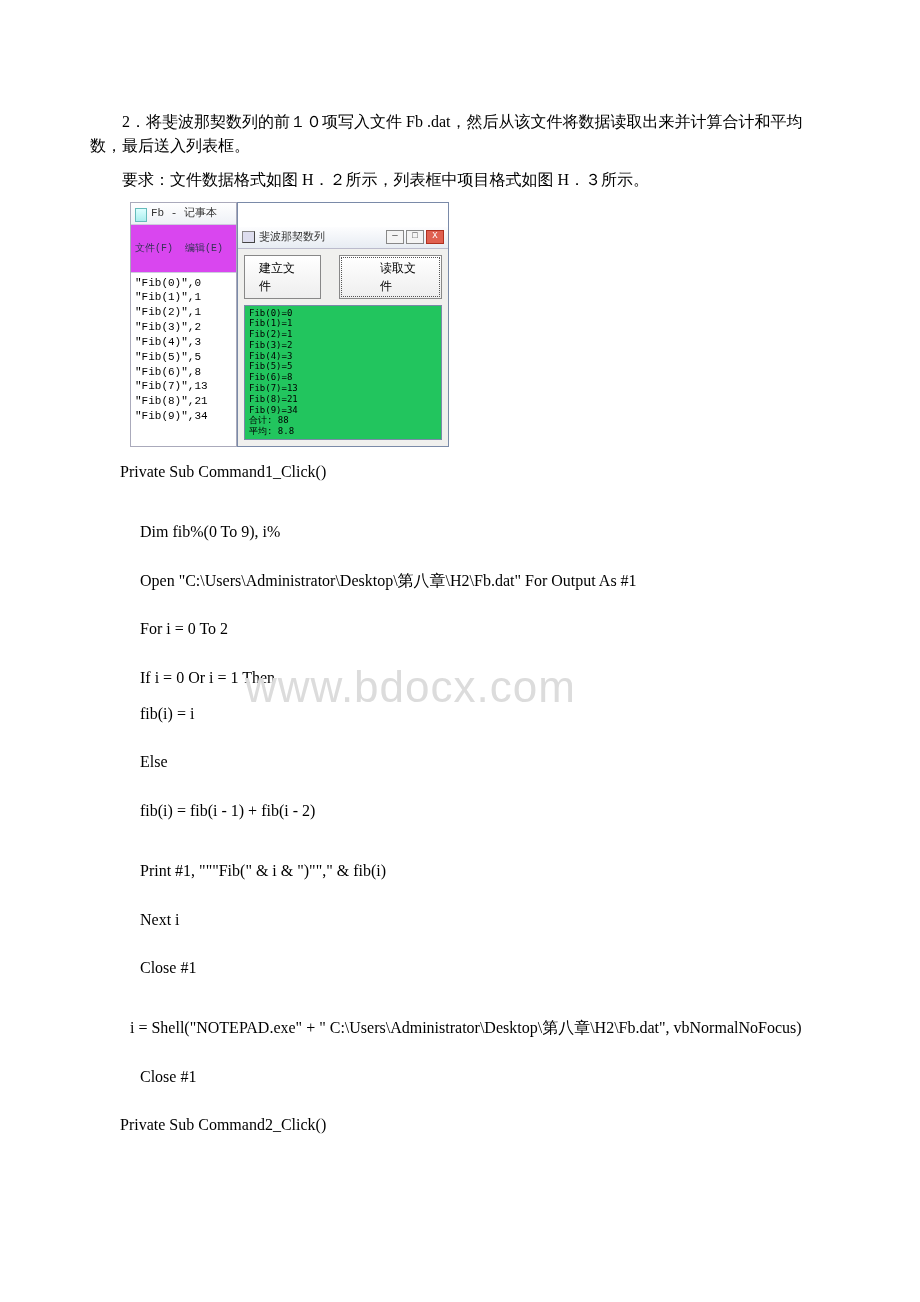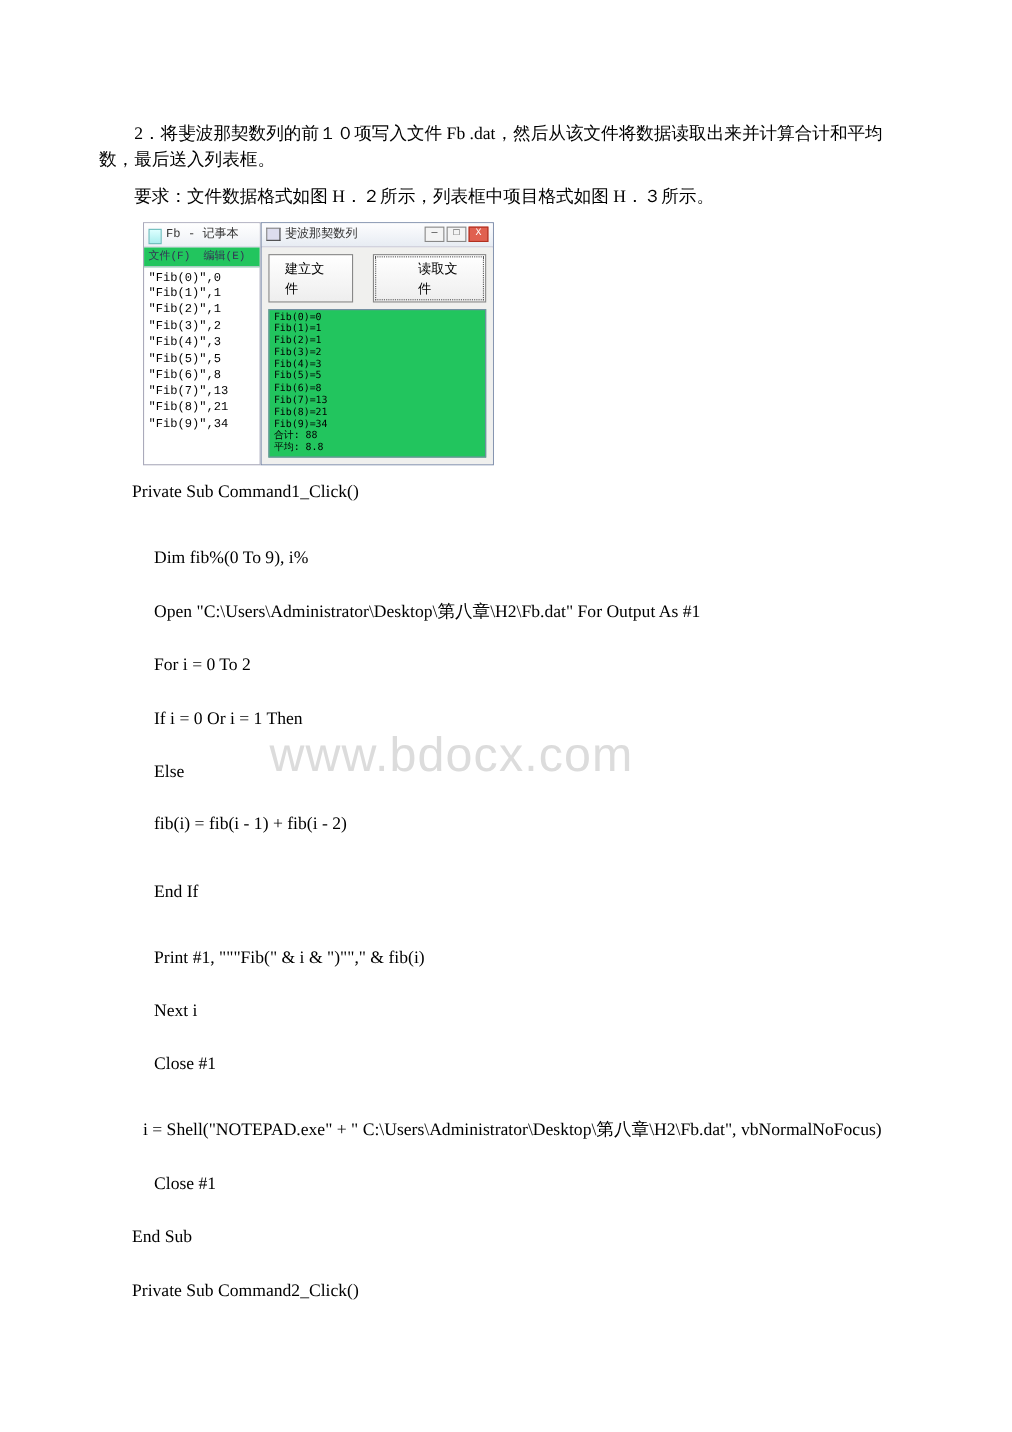--- a/index.html
+++ b/index.html
@@ -44,22 +44,22 @@
     font-size: 11px;
     color: #333;
   }
   .notepad-icon {
     width: 10px; height: 12px;
     border: 1px solid #6bb;
     background: linear-gradient(#dff,#aee);
     display: inline-block;
   }
   .menubar {
-    background: #22c55e;
-    padding: 1px 4px;
+    background: #d946ef;
+    padding: 16px 4px;
     font-size: 10px;
     color: #335;
     border-bottom: 1px solid #ccd;
   }
   .notepad-body {
     padding: 3px 4px 20px 4px;
     font-family: "Courier New", monospace;
     font-size: 11px;
     line-height: 1.35;
     white-space: pre;
@@ -71,20 +71,21 @@
     border: 1px solid #7a8aa8;
   }
   .vb-titlebar {
     background: linear-gradient(#fdfdfe,#e7ecf3);
     padding: 2px 4px;
     display: flex;
     align-items: center;
     border-bottom: 1px solid #bbc;
     font-size: 11px;
     color: #333;
+    margin-top: 24px;
   }
   .vb-title-left { display: flex; align-items: center; gap: 4px; flex: 1; }
   .vb-icon {
     width: 11px; height: 10px;
     border-left: 1px solid #888;
     border-top: 1px solid #888;
     border-right: 1px solid #444;
     border-bottom: 1px solid #444;
     background: #dde;
     display: inline-block;
@@ -228,25 +229,24 @@
       </div>
     </div>
   </div>
 
   <div class="code-block">
     <p class="out">Private Sub Command1_Click()</p>
     <p class="gap2">Dim fib%(0 To 9), i%</p>
     <p class="gap">Open "C:\Users\Administrator\Desktop\第八章\H2\Fb.dat" For Output As #1</p>
     <p class="gap">For i = 0 To 2</p>
     <p class="gap">If i = 0 Or i = 1 Then</p>
+    <p style="margin-top:14px">fib(i) = i</p>
     <p class="gap">Else</p>
     <p class="gap">fib(i) = fib(i - 1) + fib(i - 2)</p>
-    <p class="gap2">End If</p>
     <p class="gap2">Print #1, """Fib(" &amp; i &amp; ")""," &amp; fib(i)</p>
     <p class="gap">Next i</p>
     <p class="gap">Close #1</p>
     <p class="gap2 out" style="margin-left:-10px">i = Shell("NOTEPAD.exe" + " C:\Users\Administrator\Desktop\第八章\H2\Fb.dat", vbNormalNoFocus)</p>
     <p class="gap"> Close #1</p>
-    <p class="gap out">End Sub</p>
     <p class="gap out">Private Sub Command2_Click()</p>
   </div>
 
 </div>
 
 </body></html>

